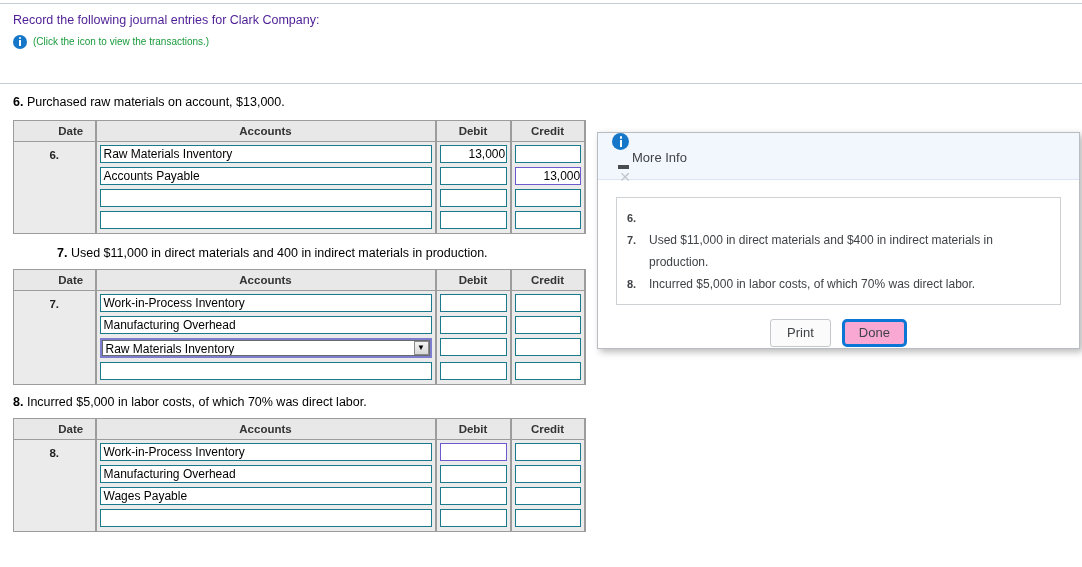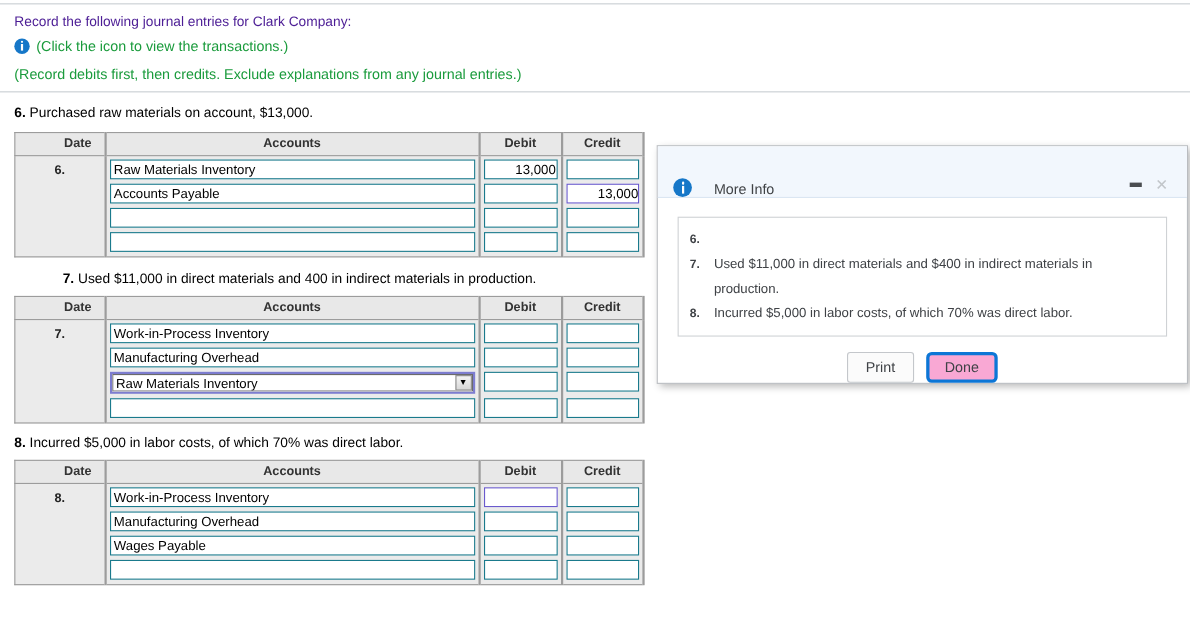--- a/index.html
+++ b/index.html
@@ -70,21 +70,21 @@
   }
   .info-icon::after {
     content: "";
     position: absolute;
     left: 6px; top: 5.5px;
     width: 2px; height: 6px;
     background: #ffffff;
   }
   .green {
     color: #1a9b3c;
-    font-size: 13px;
+    font-size: 10px;
   }
   .prompt-line3 {
     margin-top: 11px;
     line-height: 15px;
   }
 
   
   .q-label {
     position: absolute;
     left: 13px;
@@ -202,23 +202,24 @@
     background: #ffffff;
     border: 1px solid #b9bcc0;
     box-shadow: 3px 3px 7px rgba(0,0,0,0.28);
     box-sizing: border-box;
   }
   .dlg-header {
     height: 47px;
     background: #f2f7fd;
     border-bottom: 1px solid #dbe6f2;
     display: flex;
-    align-items: flex-end;
+    align-items: flex-start;
     padding: 0 10px 0 14px;
     box-sizing: border-box;
+    flex-direction: column;
   }
   .dlg-info-icon {
     width: 17px; height: 17px;
     border-radius: 50%;
     background: #1677c8;
     position: relative;
     flex: 0 0 auto;
   }
   .dlg-info-icon::before {
     content: "";
@@ -309,23 +310,20 @@
 <body>
 
 <div class="top-rule"></div>
 <div class="mid-rule"></div>
 
 <div class="prompt">
   <div class="prompt-line1">Record the following journal entries for Clark Company:</div>
   <div class="prompt-line2">
     <span class="info-icon"></span>
     <span class="green">(Click the icon to view the transactions.)</span>
-  </div>
-  <div class="prompt-line3">
-    <span class="green">(Record debits first, then credits. Exclude explanations from any journal entries.)</span>
   </div>
 </div>
 
 <div class="q-label" style="top:95px;">
   <b>6.</b>
   <span>Purchased raw materials on account, $13,000.</span>
 </div>
 <table class="jtable" style="top:120px;">
   <colgroup>
       <col class="c-date">

